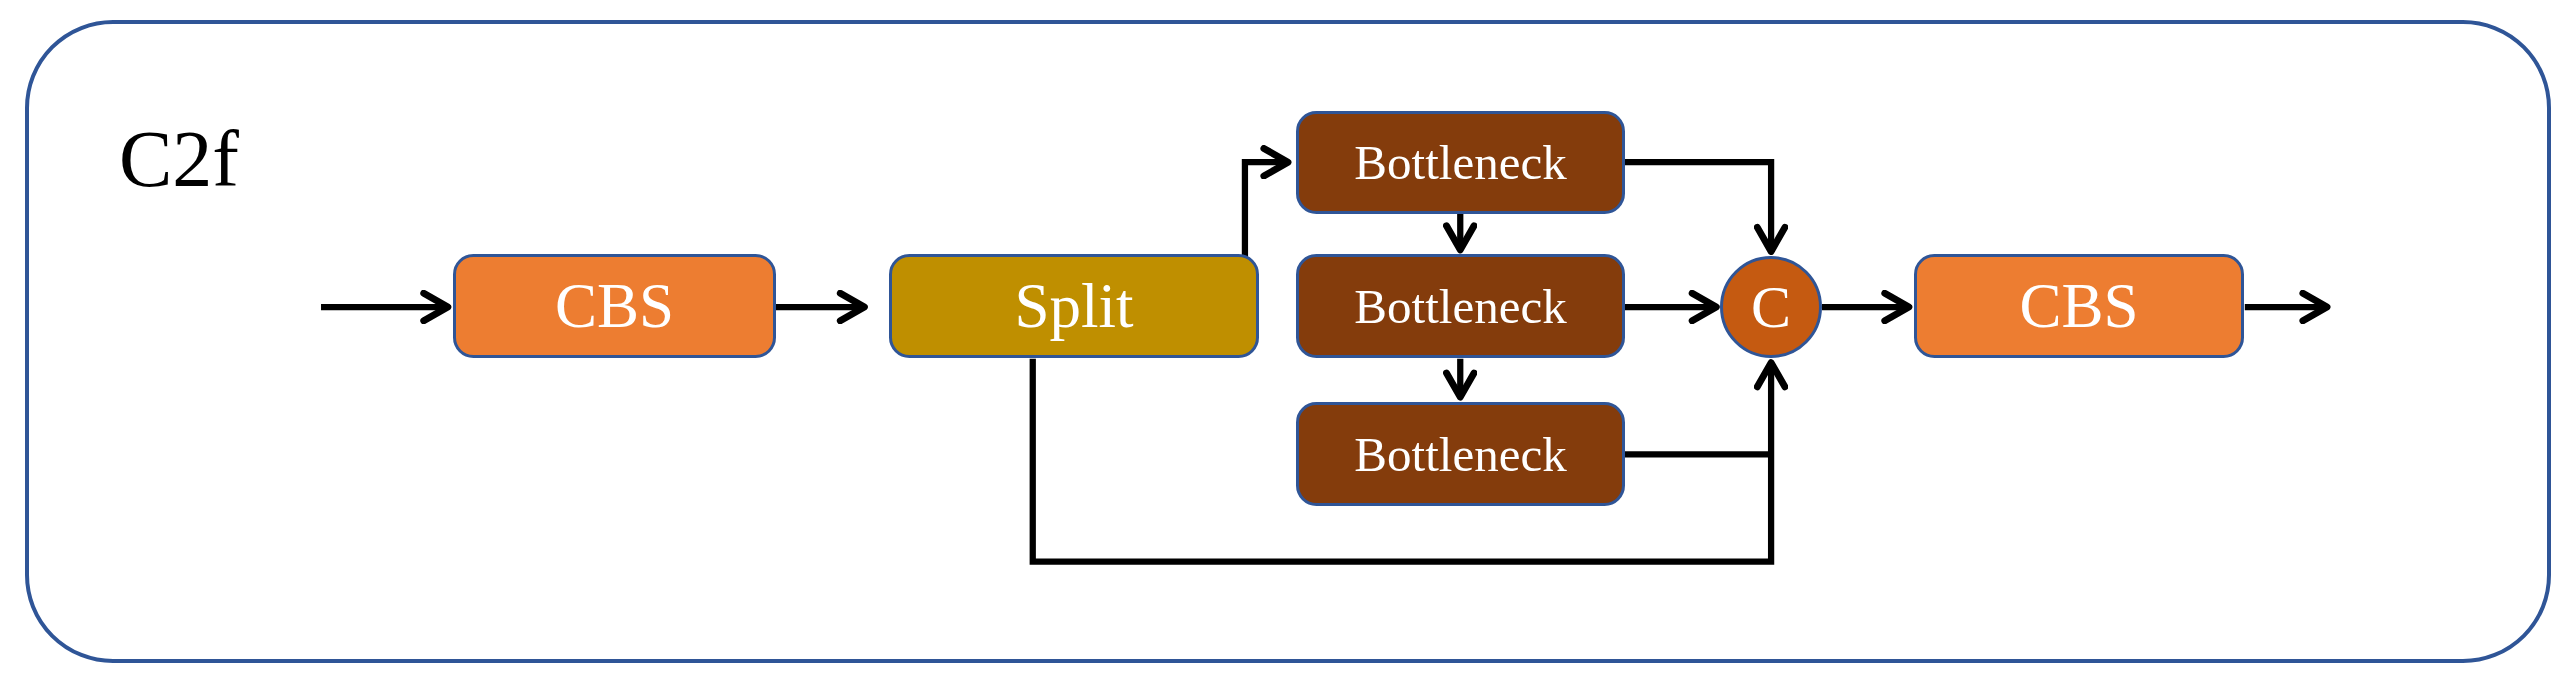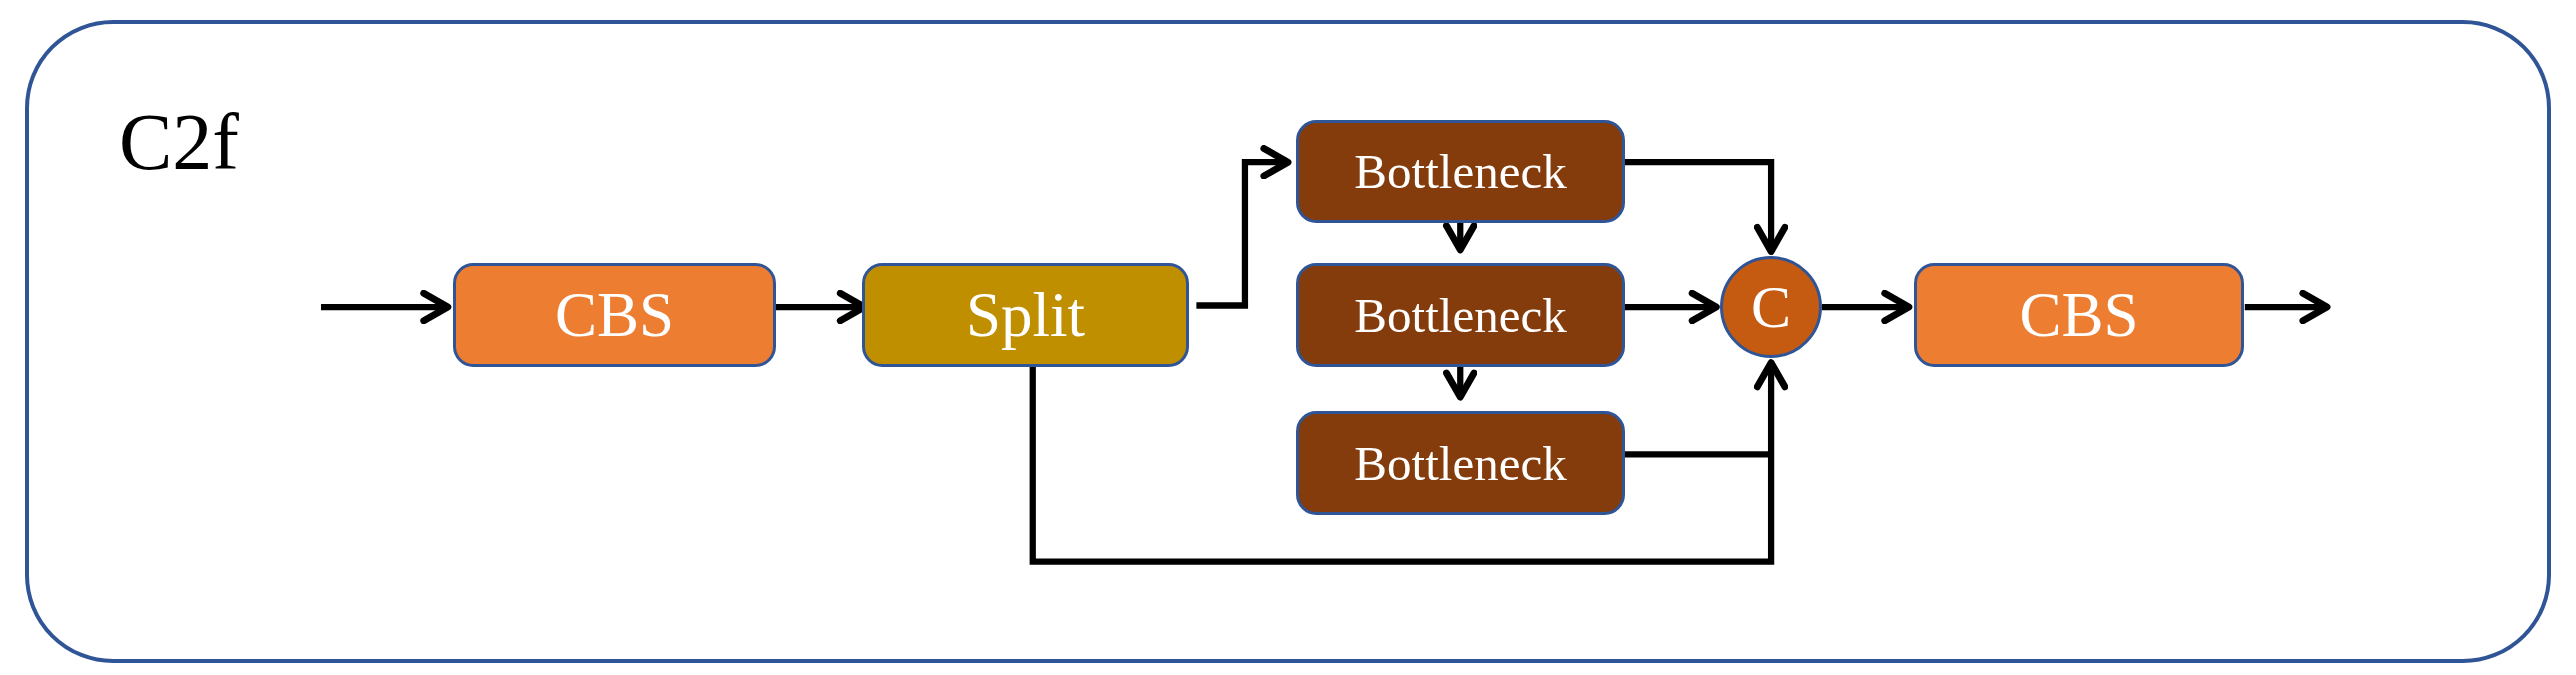--- a/index.html
+++ b/index.html
@@ -15,42 +15,41 @@
     position: absolute;
     left: 25px; top: 19.6px;
     width: 2518px; height: 635px;
     border: 4.7px solid #2F5597;
     border-radius: 88px;
     box-sizing: content-box;
     background: transparent;
   }
   .diagram-title {
     position: absolute;
-    left: 119px; top: 102px;
+    left: 119px; top: 119px;
     font-size: 80px;
     line-height: 1;
     color: #000000;
   }
   .node {
     position: absolute;
     display: flex;
     align-items: center;
     justify-content: center;
     border: 3.9px solid #2F5597;
     border-radius: 20.4px;
     color: #ffffff;
     font-size: 63px;
     box-sizing: border-box;
-    margin-top: 9px;
   }
   .node.cbs   { background: #ED7D31; text-align: center; }
   .node.split { background: #BF8F00; }
   .node.bottleneck { background: #843C0C; font-size: 49px; }
   .cbs-in  { left: 453px;  top: 254px; width: 323px; height: 104px; }
-  .split-box { left: 862px; top: 254px; width: 327px; height: 104px; text-align: right; }
+  .split-box { left: 889px; top: 254px; width: 370px; height: 104px; text-align: right; }
   .bn-top  { left: 1296px; top: 111px; width: 329px; height: 103px; }
   .bn-mid  { left: 1296px; top: 254px; width: 329px; height: 104px; }
   .bn-bot  { left: 1296px; top: 402px; width: 329px; height: 104px; }
   .cbs-out { left: 1914px; top: 254px; width: 330px; height: 104px; }
   .concat-circle {
     position: absolute;
     left: 1720px; top: 256px;
     width: 102px; height: 102px;
     border-radius: 50%;
     background: #C55A11;

